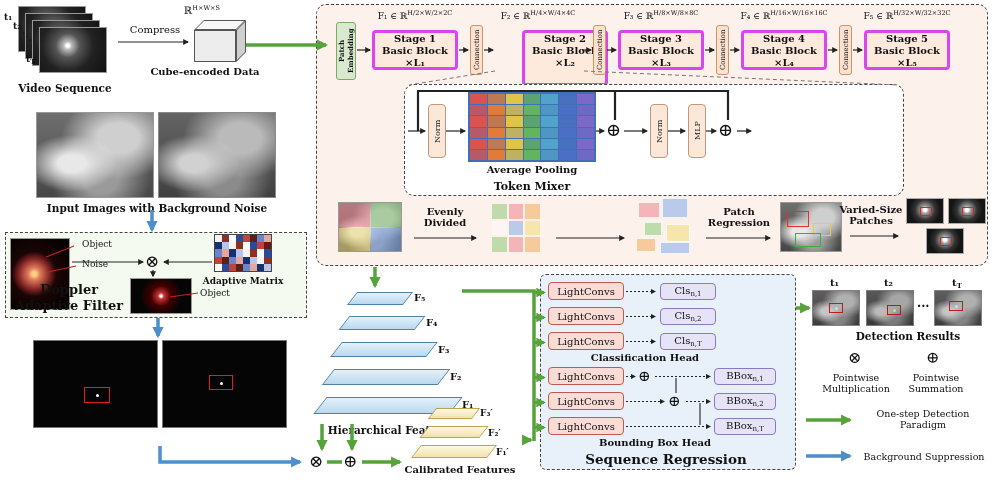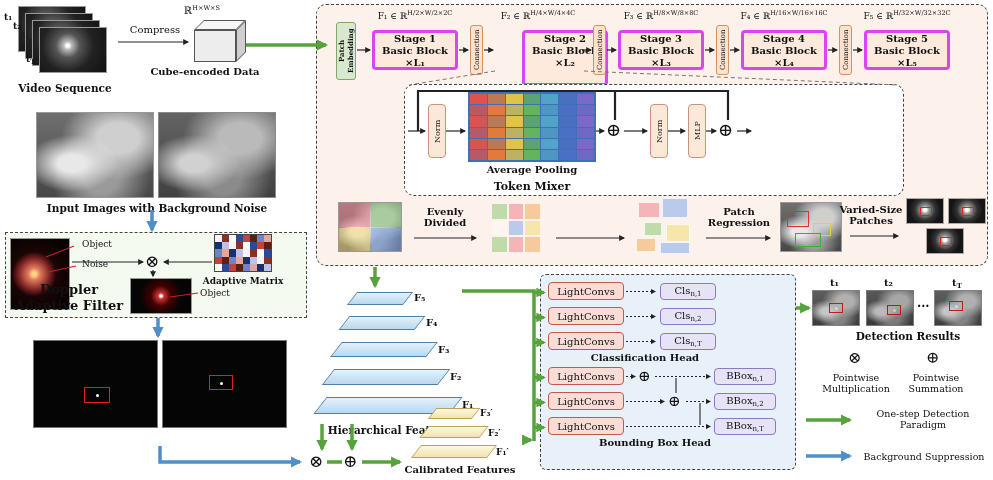--- a/index.html
+++ b/index.html
@@ -341,20 +341,21 @@
   <div class="abs clsb" style="left:714px;top:368px;width:62px;height:17px">
       <span class="f10"><span>BBox</span><span class="sub">n,1</span></span>
     </div>
   <div class="abs clsb" style="left:714px;top:393px;width:62px;height:17px">
       <span class="f10"><span>BBox</span><span class="sub">n,2</span></span>
     </div>
   <div class="abs clsb" style="left:714px;top:418px;width:62px;height:17px">
       <span class="f10"><span>BBox</span><span class="sub">n,T</span></span>
     </div>
   <div class="abs ctr b f10" style="left:570px;top:437px;width:170px">Bounding Box Head</div>
+  <div class="abs ctr b" style="left:566px;top:451px;width:200px;font-size:13.5px">Sequence Regression</div>
 
   <span class="abs b f10" style="left:830px;top:277px">t₁</span>
   <span class="abs b f10" style="left:884px;top:277px">t₂</span>
   <span class="abs b f10" style="left:952px;top:277px"><span>t</span><span class="sub">T</span></span>
   <div class="abs cloud frame" style="left:812px;top:290px;width:48px;height:36px;filter:brightness(.85)">
     <div class="redbox" style="left:16px;top:12px;width:14px;height:10px">
         <div class="dot" style="left:5px;top:3px"></div>
       </div>
   </div>
   <div class="abs cloud frame" style="left:866px;top:290px;width:48px;height:36px;filter:brightness(.8)">

